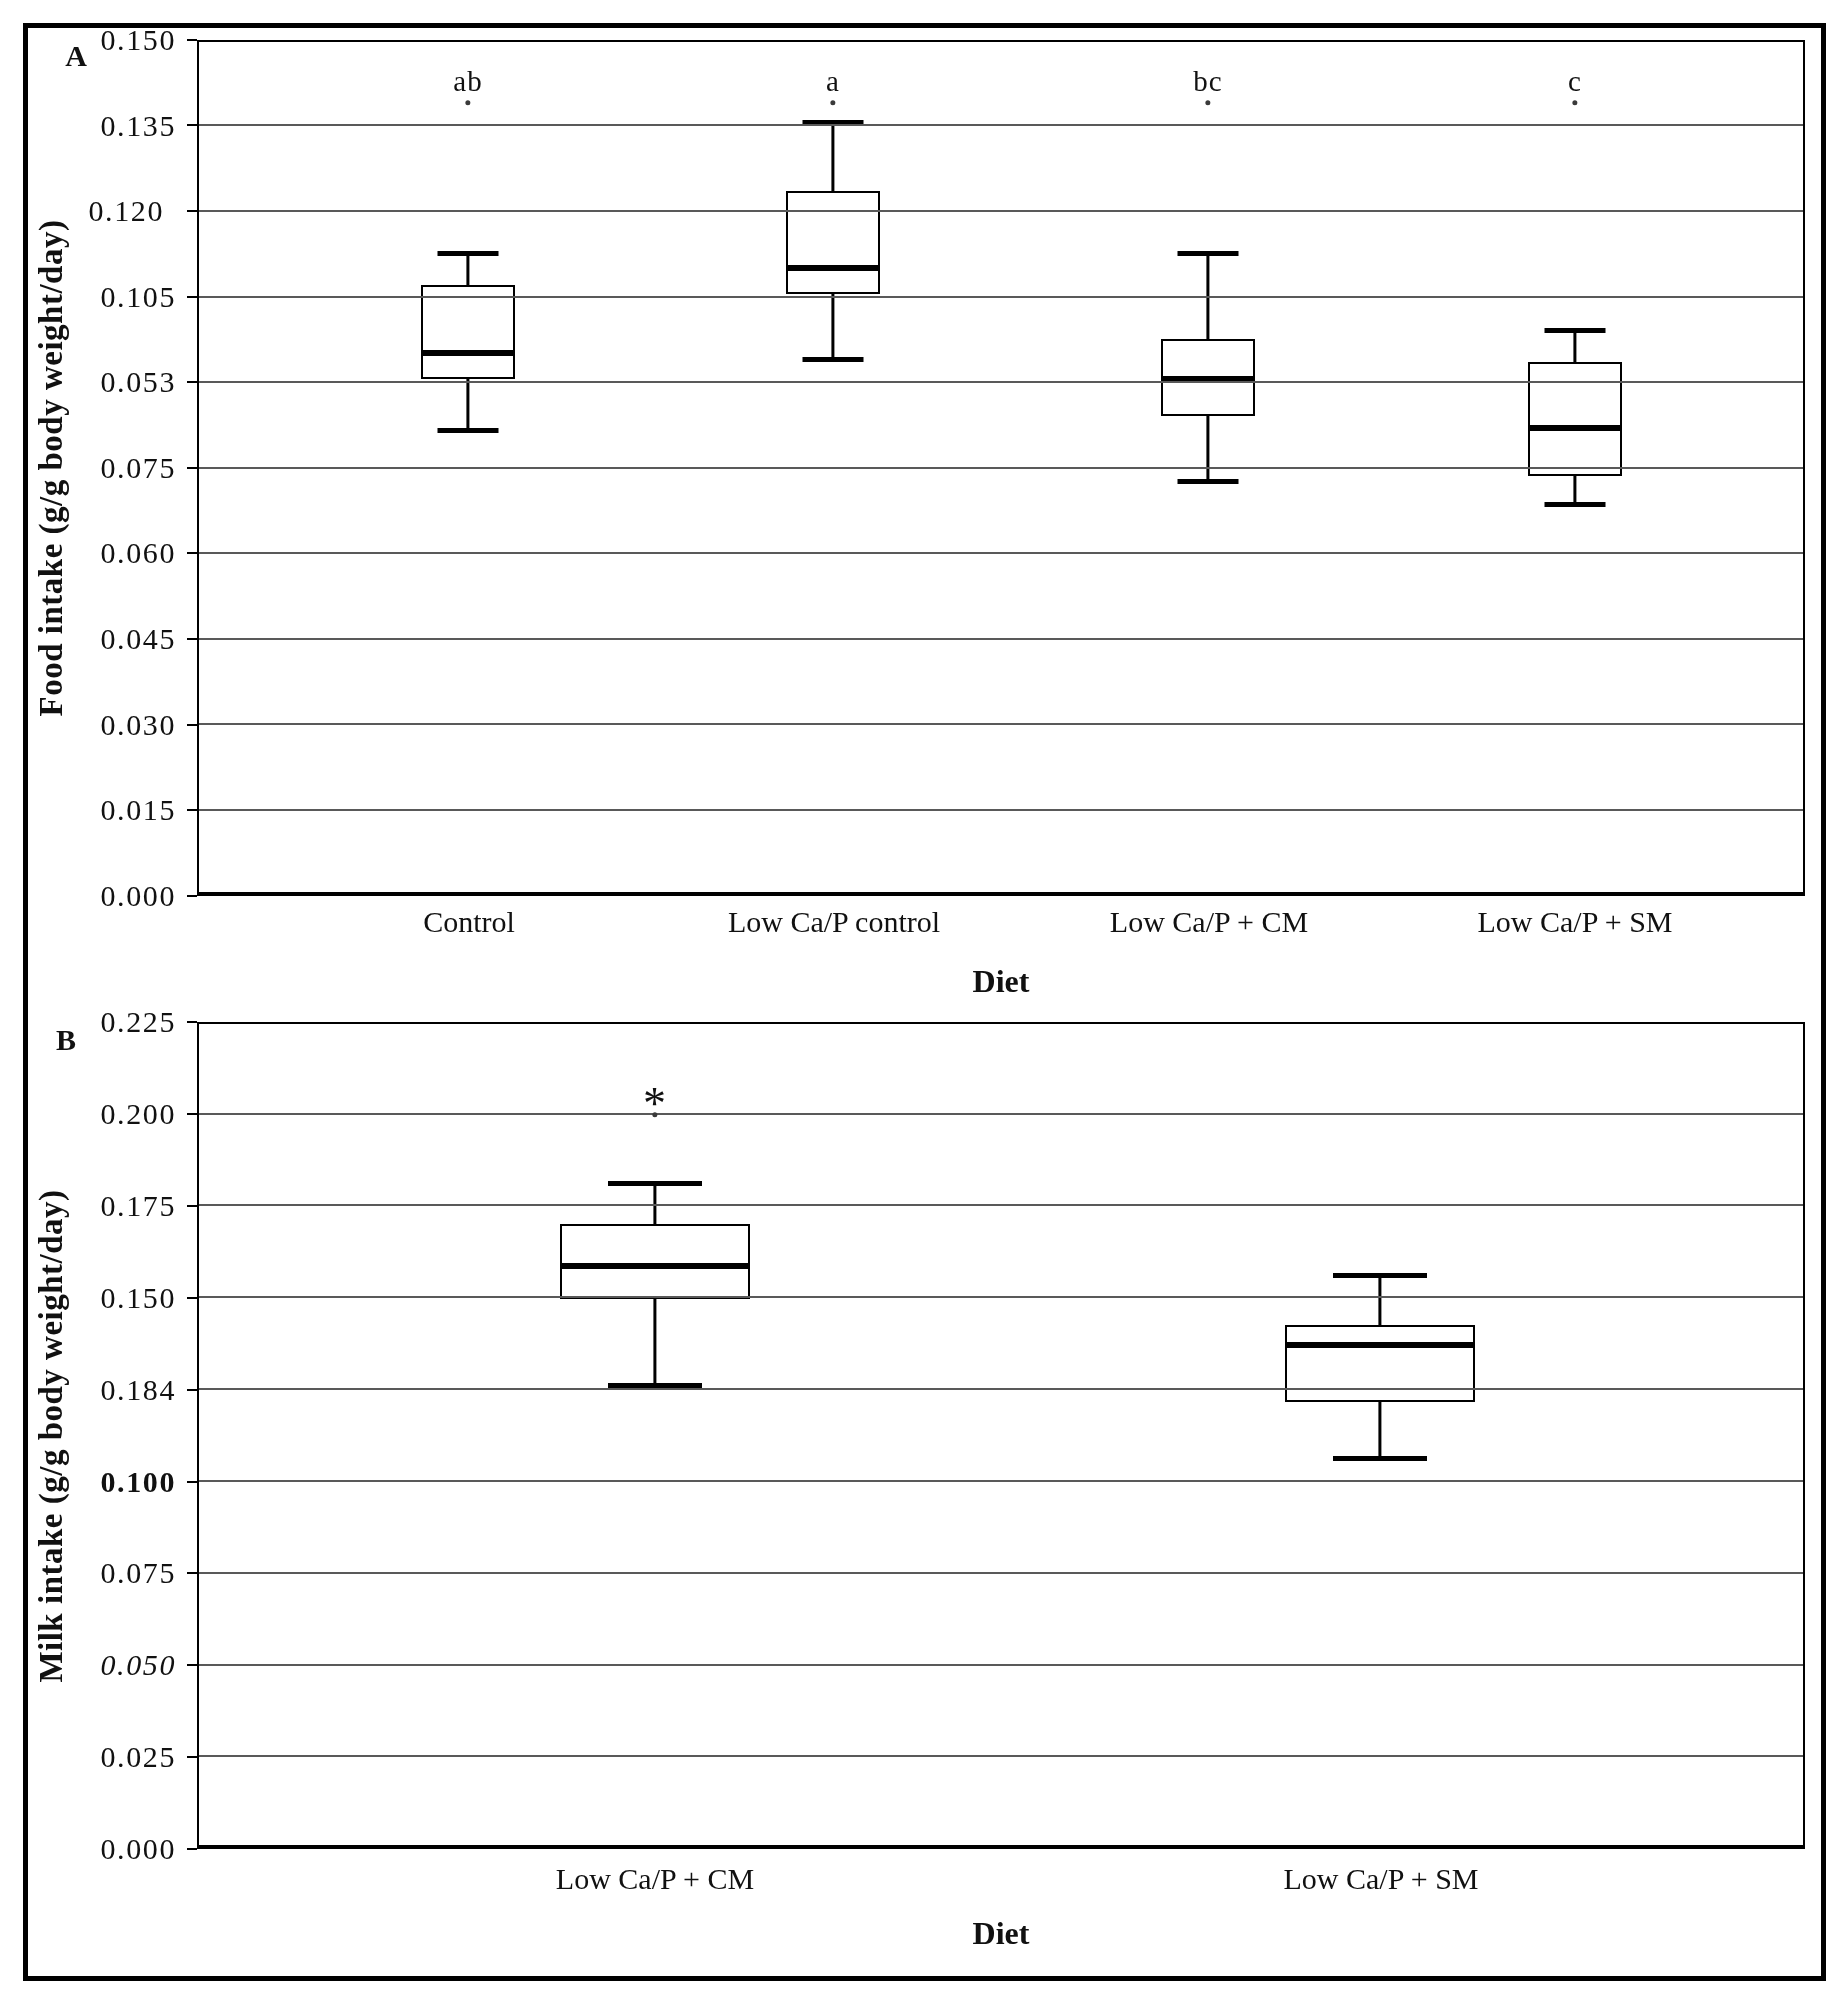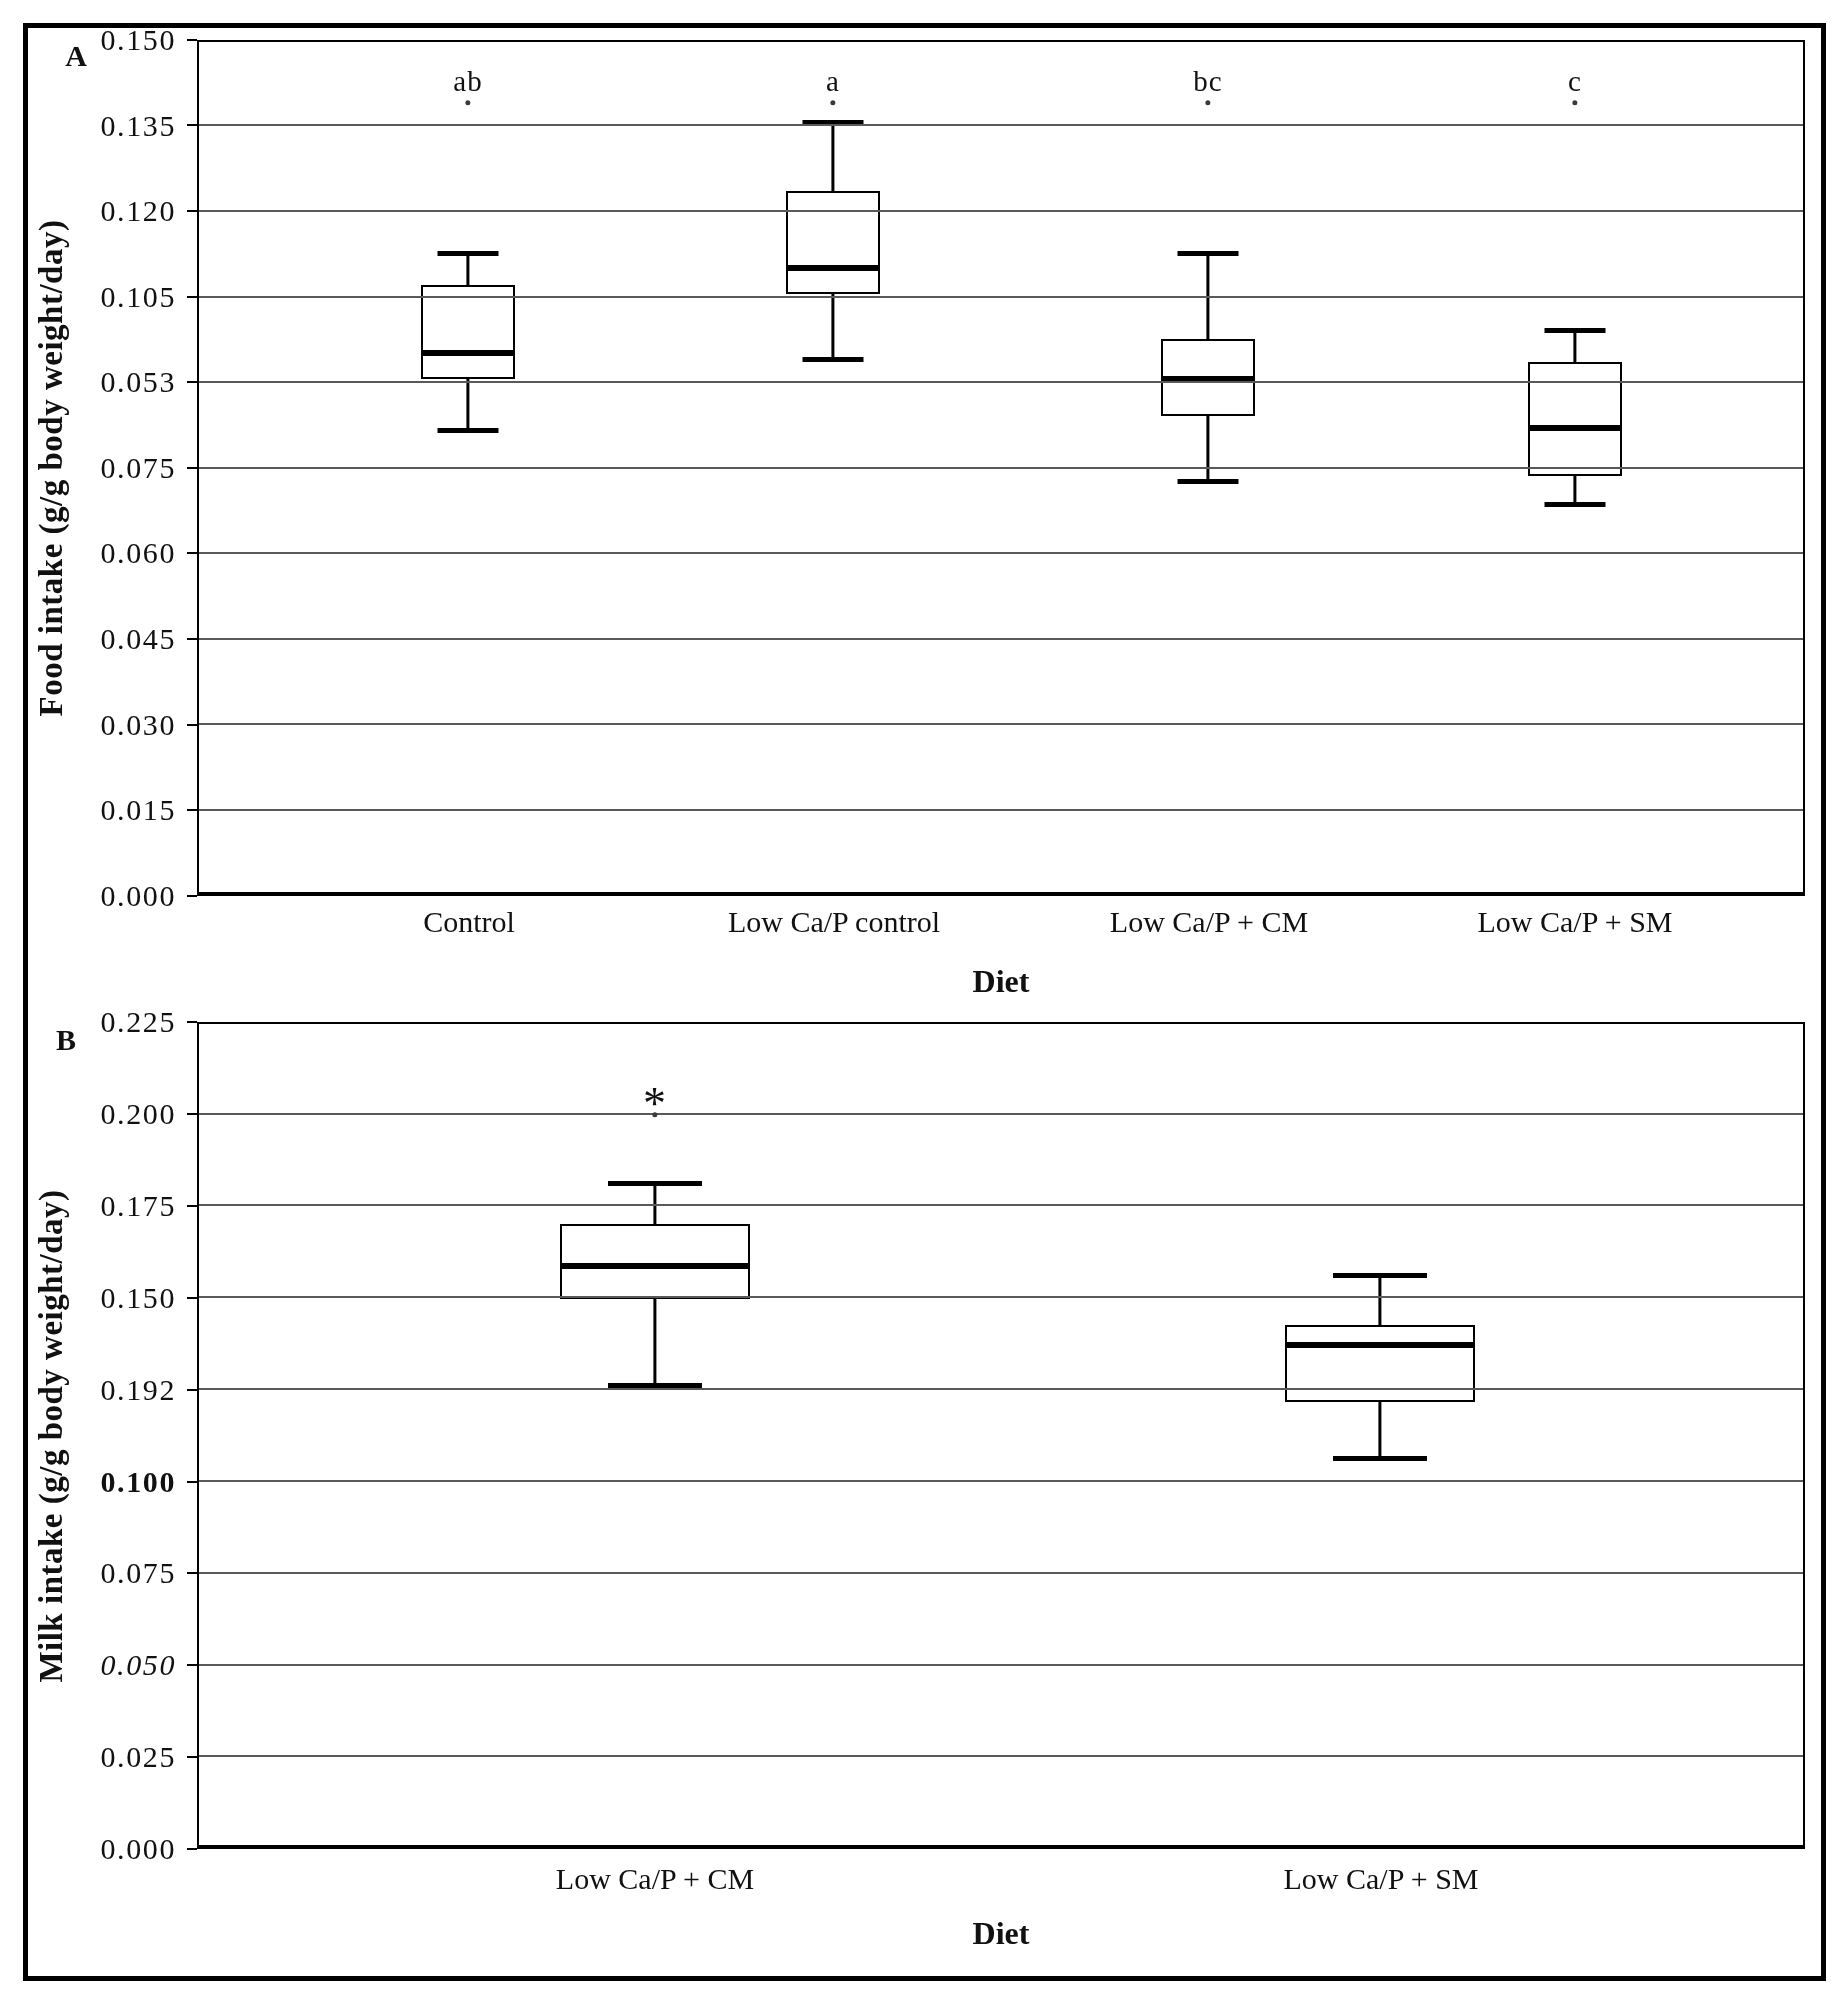--- a/index.html
+++ b/index.html
@@ -81,21 +81,21 @@
       <div class="median-line" style="left: 1376px; top: 383px; width: 94px;"></div>
       <div class="sig-letter" style="left: 1376px; top: 39px;">c</div>
       <div class="sig-dot" style="left: 1376px; top: 61px;"></div>
     </div>
   <div class="x-title" style="left: 1001px; top: 981px;">Diet</div>
 <div class="tick-mark" style="left: 187px; top: 39px;"></div>
     <div class="tick-label" style="left: 16px; width: 160px; top: 40px;">0.150</div>
     <div class="tick-mark" style="left: 187px; top: 124px;"></div>
     <div class="tick-label" style="left: 16px; width: 160px; top: 126px;">0.135</div>
     <div class="tick-mark" style="left: 187px; top: 210px;"></div>
-    <div class="tick-label" style="left: 16px; width: 160px; top: 211px;">0.120</div>
+    <div class="tick-label" style="left: 4px; width: 160px; top: 211px;">0.120</div>
     <div class="tick-mark" style="left: 187px; top: 296px;"></div>
     <div class="tick-label" style="left: 16px; width: 160px; top: 297px;">0.105</div>
     <div class="tick-mark" style="left: 187px; top: 381px;"></div>
     <div class="tick-label" style="left: 16px; width: 160px; top: 382px;">0.053</div>
     <div class="tick-mark" style="left: 187px; top: 467px;"></div>
     <div class="tick-label" style="left: 16px; width: 160px; top: 468px;">0.075</div>
     <div class="tick-mark" style="left: 187px; top: 552px;"></div>
     <div class="tick-label" style="left: 16px; width: 160px; top: 553px;">0.060</div>
     <div class="tick-mark" style="left: 187px; top: 638px;"></div>
     <div class="tick-label" style="left: 16px; width: 160px; top: 639px;">0.045</div>
@@ -139,21 +139,21 @@
   <div class="x-title" style="left: 1001px; top: 1933px;">Diet</div>
 <div class="tick-mark" style="left: 187px; top: 1021px;"></div>
     <div class="tick-label" style="left: 16px; width: 160px; top: 1022px;">0.225</div>
     <div class="tick-mark" style="left: 187px; top: 1113px;"></div>
     <div class="tick-label" style="left: 16px; width: 160px; top: 1114px;">0.200</div>
     <div class="tick-mark" style="left: 187px; top: 1205px;"></div>
     <div class="tick-label" style="left: 16px; width: 160px; top: 1206px;">0.175</div>
     <div class="tick-mark" style="left: 187px; top: 1297px;"></div>
     <div class="tick-label" style="left: 16px; width: 160px; top: 1298px;">0.150</div>
     <div class="tick-mark" style="left: 187px; top: 1389px;"></div>
-    <div class="tick-label" style="left: 16px; width: 160px; top: 1390px;">0.192</div>
+    <div class="tick-label" style="left: 16px; width: 160px; top: 1390px;">0.184</div>
     <div class="tick-mark" style="left: 187px; top: 1481px;"></div>
     <div class="tick-label" style="left: 16px; width: 160px; top: 1482px; font-weight: bold;">0.100</div>
     <div class="tick-mark" style="left: 187px; top: 1572px;"></div>
     <div class="tick-label" style="left: 16px; width: 160px; top: 1573px;">0.075</div>
     <div class="tick-mark" style="left: 187px; top: 1664px;"></div>
     <div class="tick-label" style="left: 16px; width: 160px; top: 1665px; font-style: italic;">0.050</div>
     <div class="tick-mark" style="left: 187px; top: 1756px;"></div>
     <div class="tick-label" style="left: 16px; width: 160px; top: 1757px;">0.025</div>
     <div class="tick-mark" style="left: 187px; top: 1848px;"></div>
     <div class="tick-label" style="left: 16px; width: 160px; top: 1849px;">0.000</div>

